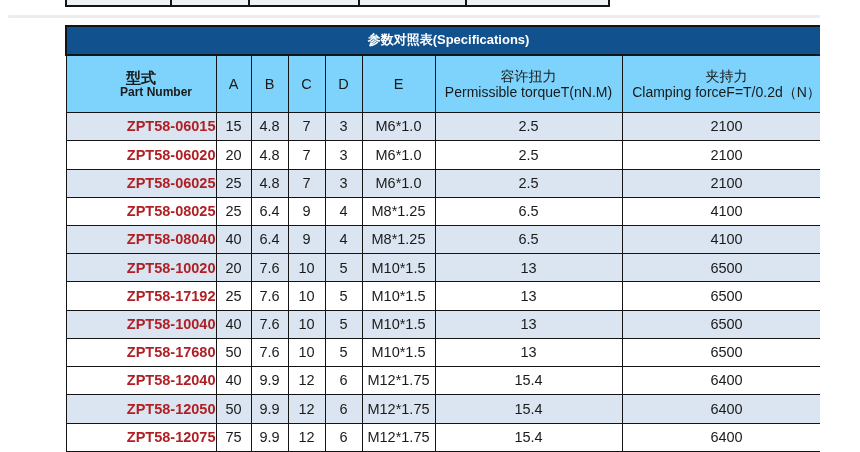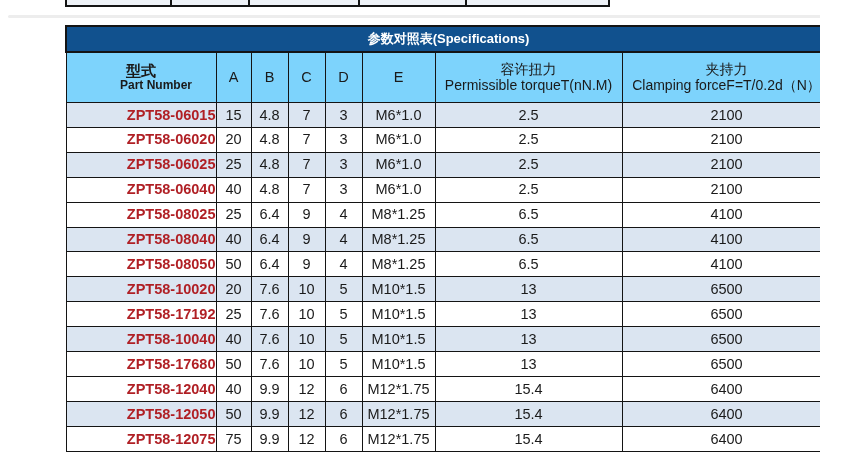--- a/index.html
+++ b/index.html
@@ -174,59 +174,39 @@
       <td class="part-cell">ZPT58-06025</td>
       <td>25</td>
       <td>4.8</td>
       <td>7</td>
       <td>3</td>
       <td>M6*1.0</td>
       <td>2.5</td>
       <td>2100</td>
     </tr>
         <tr class="data-row row-white">
-      <td class="part-cell">ZPT58-06040</td>
-      <td>40</td>
-      <td>4.8</td>
-      <td>7</td>
-      <td>3</td>
-      <td>M6*1.0</td>
-      <td>2.5</td>
-      <td>2100</td>
-    </tr>
-        <tr class="data-row row-white">
       <td class="part-cell">ZPT58-08025</td>
       <td>25</td>
       <td>6.4</td>
       <td>9</td>
       <td>4</td>
       <td>M8*1.25</td>
       <td>6.5</td>
       <td>4100</td>
     </tr>
         <tr class="data-row row-blue">
       <td class="part-cell">ZPT58-08040</td>
       <td>40</td>
       <td>6.4</td>
       <td>9</td>
       <td>4</td>
       <td>M8*1.25</td>
       <td>6.5</td>
       <td>4100</td>
     </tr>
-        <tr class="data-row row-white">
-      <td class="part-cell">ZPT58-08050</td>
-      <td>50</td>
-      <td>6.4</td>
-      <td>9</td>
-      <td>4</td>
-      <td>M8*1.25</td>
-      <td>6.5</td>
-      <td>4100</td>
-    </tr>
         <tr class="data-row row-blue">
       <td class="part-cell">ZPT58-10020</td>
       <td>20</td>
       <td>7.6</td>
       <td>10</td>
       <td>5</td>
       <td>M10*1.5</td>
       <td>13</td>
       <td>6500</td>
     </tr>

